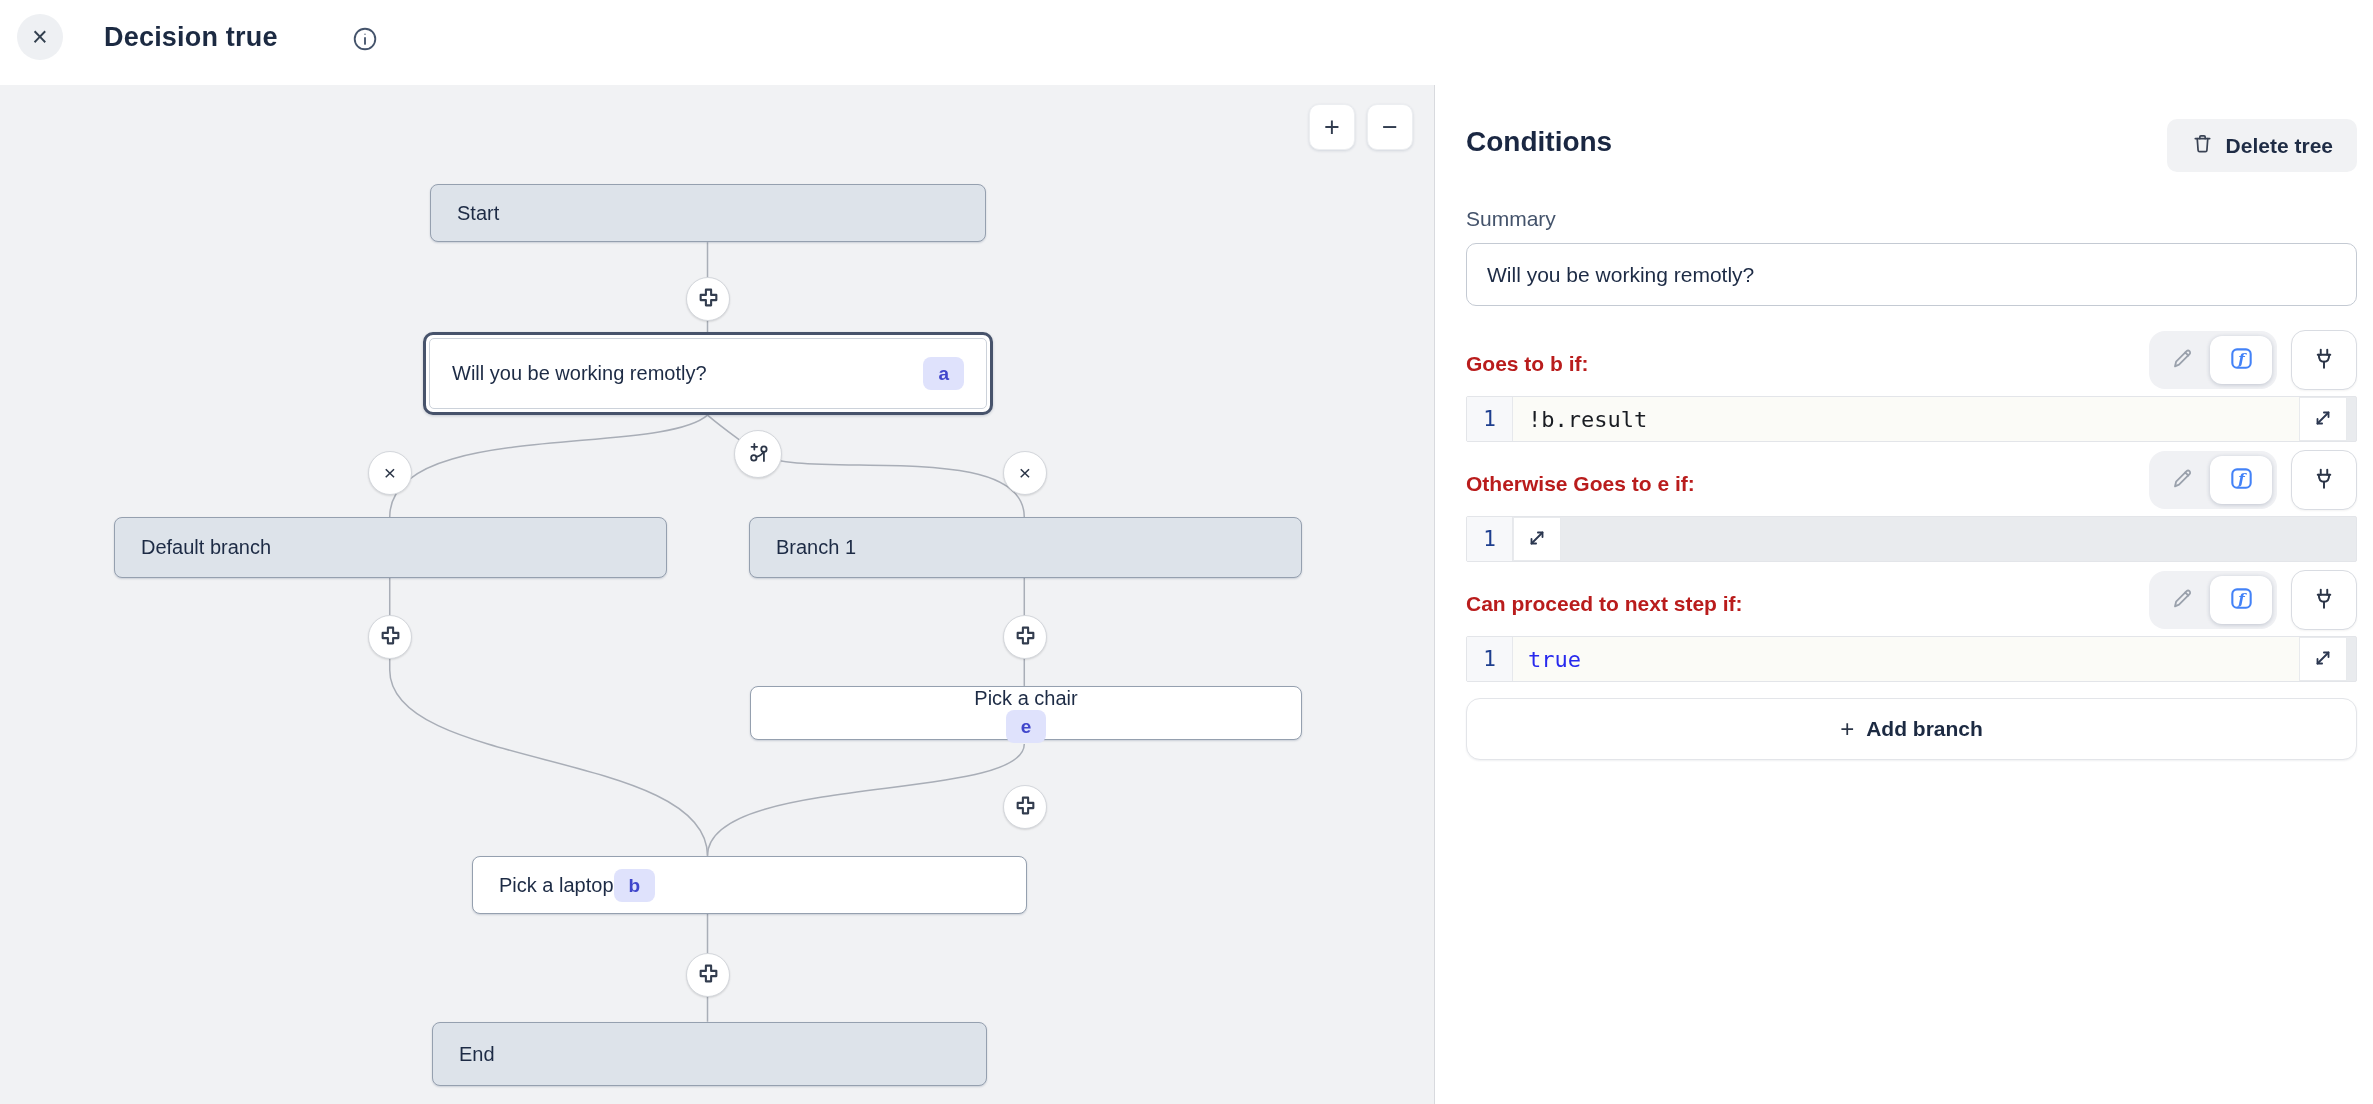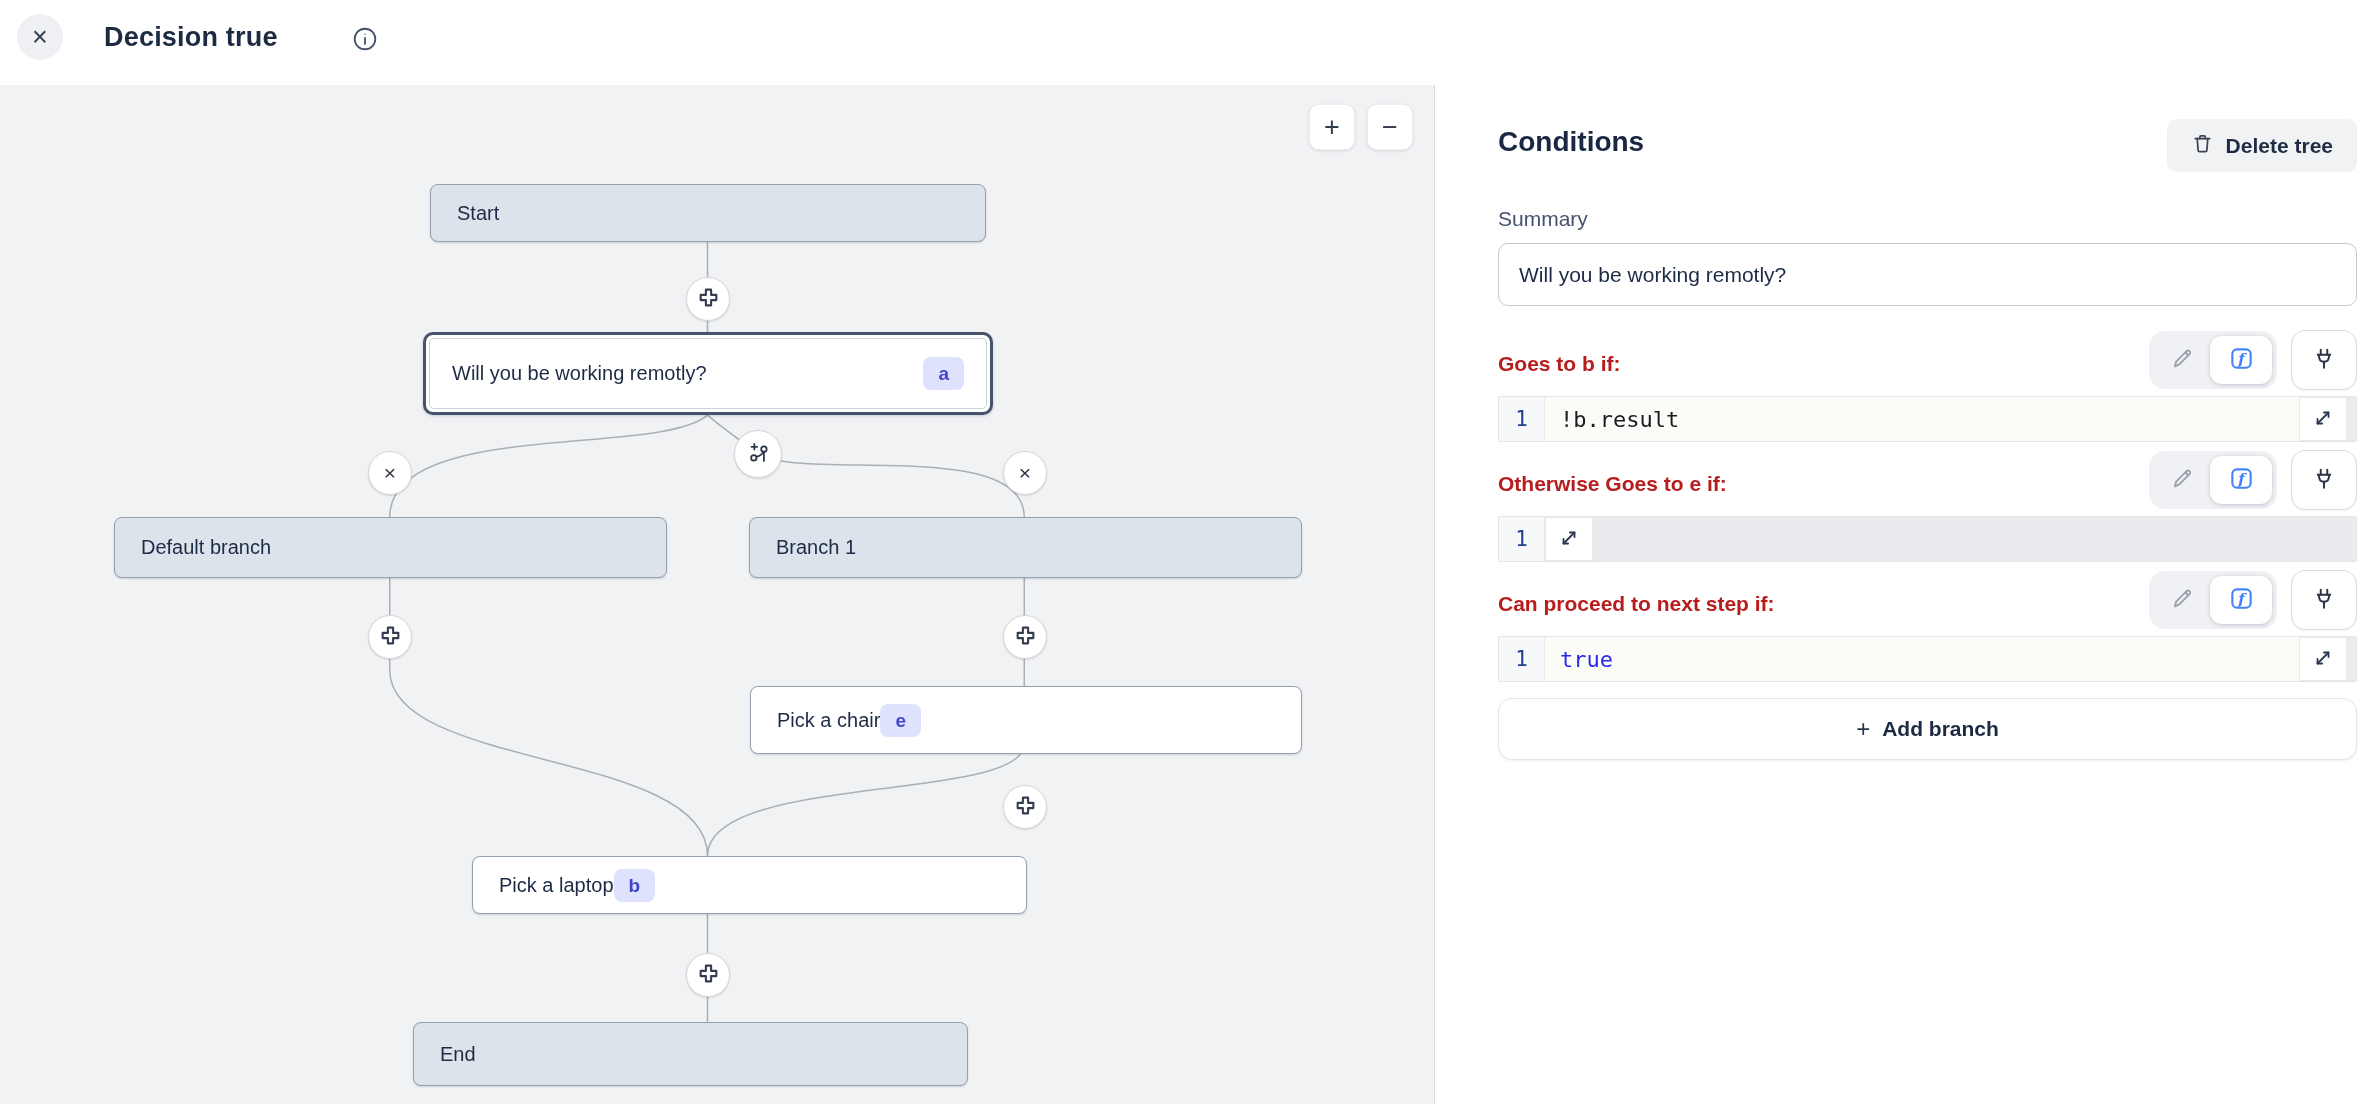--- a/index.html
+++ b/index.html
@@ -42,21 +42,21 @@
   .badge { background: #dfe2fc; color: #4046cb; font-weight: 700; font-size: 19px;
     border-radius: 8px; padding: 7px 15px; line-height: 1; }
 
   .connector { position: absolute; width: 44px; height: 44px; border-radius: 50%; background: #fff;
     border: 1px solid #d4d7dc; box-shadow: 0 1px 2px rgba(0,0,0,.13); display: flex;
     align-items: center; justify-content: center; cursor: pointer; }
   .connector.x-btn { font-size: 21px; color: #2b3547; font-weight: 400; }
   .connector.branch-btn { width: 48px; height: 48px; }
 
   
-  .panel { position: absolute; left: 1436px; top: 0; right: 0; bottom: 0; background: #fff; margin-left: 32px; }
+  .panel { position: absolute; left: 1436px; top: 0; right: 0; bottom: 0; background: #fff; }
   .panel-title { position: absolute; left: 30px; top: 126px; font-size: 28px; font-weight: 700; color: #1a2742; }
   .delete-btn { position: absolute; right: 16px; top: 119px; height: 53px; border: none;
     background: #f1f2f4; border-radius: 10px; display: flex; align-items: center; gap: 12px;
     padding: 0 24px; font-size: 21px; font-weight: 600; color: #1f2c45; cursor: pointer;
     font-family: "Liberation Sans", sans-serif; }
   .summary-label { position: absolute; left: 30px; top: 207px; font-size: 21px; color: #44536b; }
   .summary-input { position: absolute; left: 30px; right: 16px; top: 243px; height: 63px;
     border: 1.5px solid #c4cad3; border-radius: 10px; padding: 0 20px; font-size: 21px;
     color: #1d2b45; font-family: "Liberation Sans", sans-serif; background: #fff; }
 
@@ -138,31 +138,31 @@
   </div>
 
   <div class="node gray" style="left:114px;top:432px;width:553px;height:61px;">
     <span>Default branch</span>
   </div>
 
   <div class="node gray" style="left:749px;top:432px;width:553px;height:61px;">
     <span>Branch 1</span>
   </div>
 
-  <div class="node white" style="left:750px;top:601px;width:552px;height:68px;">
+  <div class="node white" style="left:750px;top:601px;width:552px;height:54px;flex-direction:column;">
     <span>Pick a chair</span>
     <span class="badge">e</span>
   </div>
 
   <div class="node white" style="left:432px;top:771px;width:555px;height:58px;margin-left:40px;">
     <span>Pick a laptop</span>
     <span class="badge">b</span>
   </div>
 
-  <div class="node gray" style="left:413px;top:937px;width:555px;height:64px;">
+  <div class="node gray" style="left:432px;top:937px;width:555px;height:64px;">
     <span>End</span>
   </div>
 
   <div class="connector" style="left:686px;top:192px;">
     <span><svg width="23" height="23" viewBox="0 0 22 22">
           <path d="M8.5 3.5 h5 v5 h5 v5 h-5 v5 h-5 v-5 h-5 v-5 h5 z" fill="#fff" stroke="#333d4f" stroke-width="2" stroke-linejoin="round"></path>
         </svg></span>
   </div>
   <div class="connector" style="left:368px;top:530px;">
     <span><svg width="23" height="23" viewBox="0 0 22 22">

